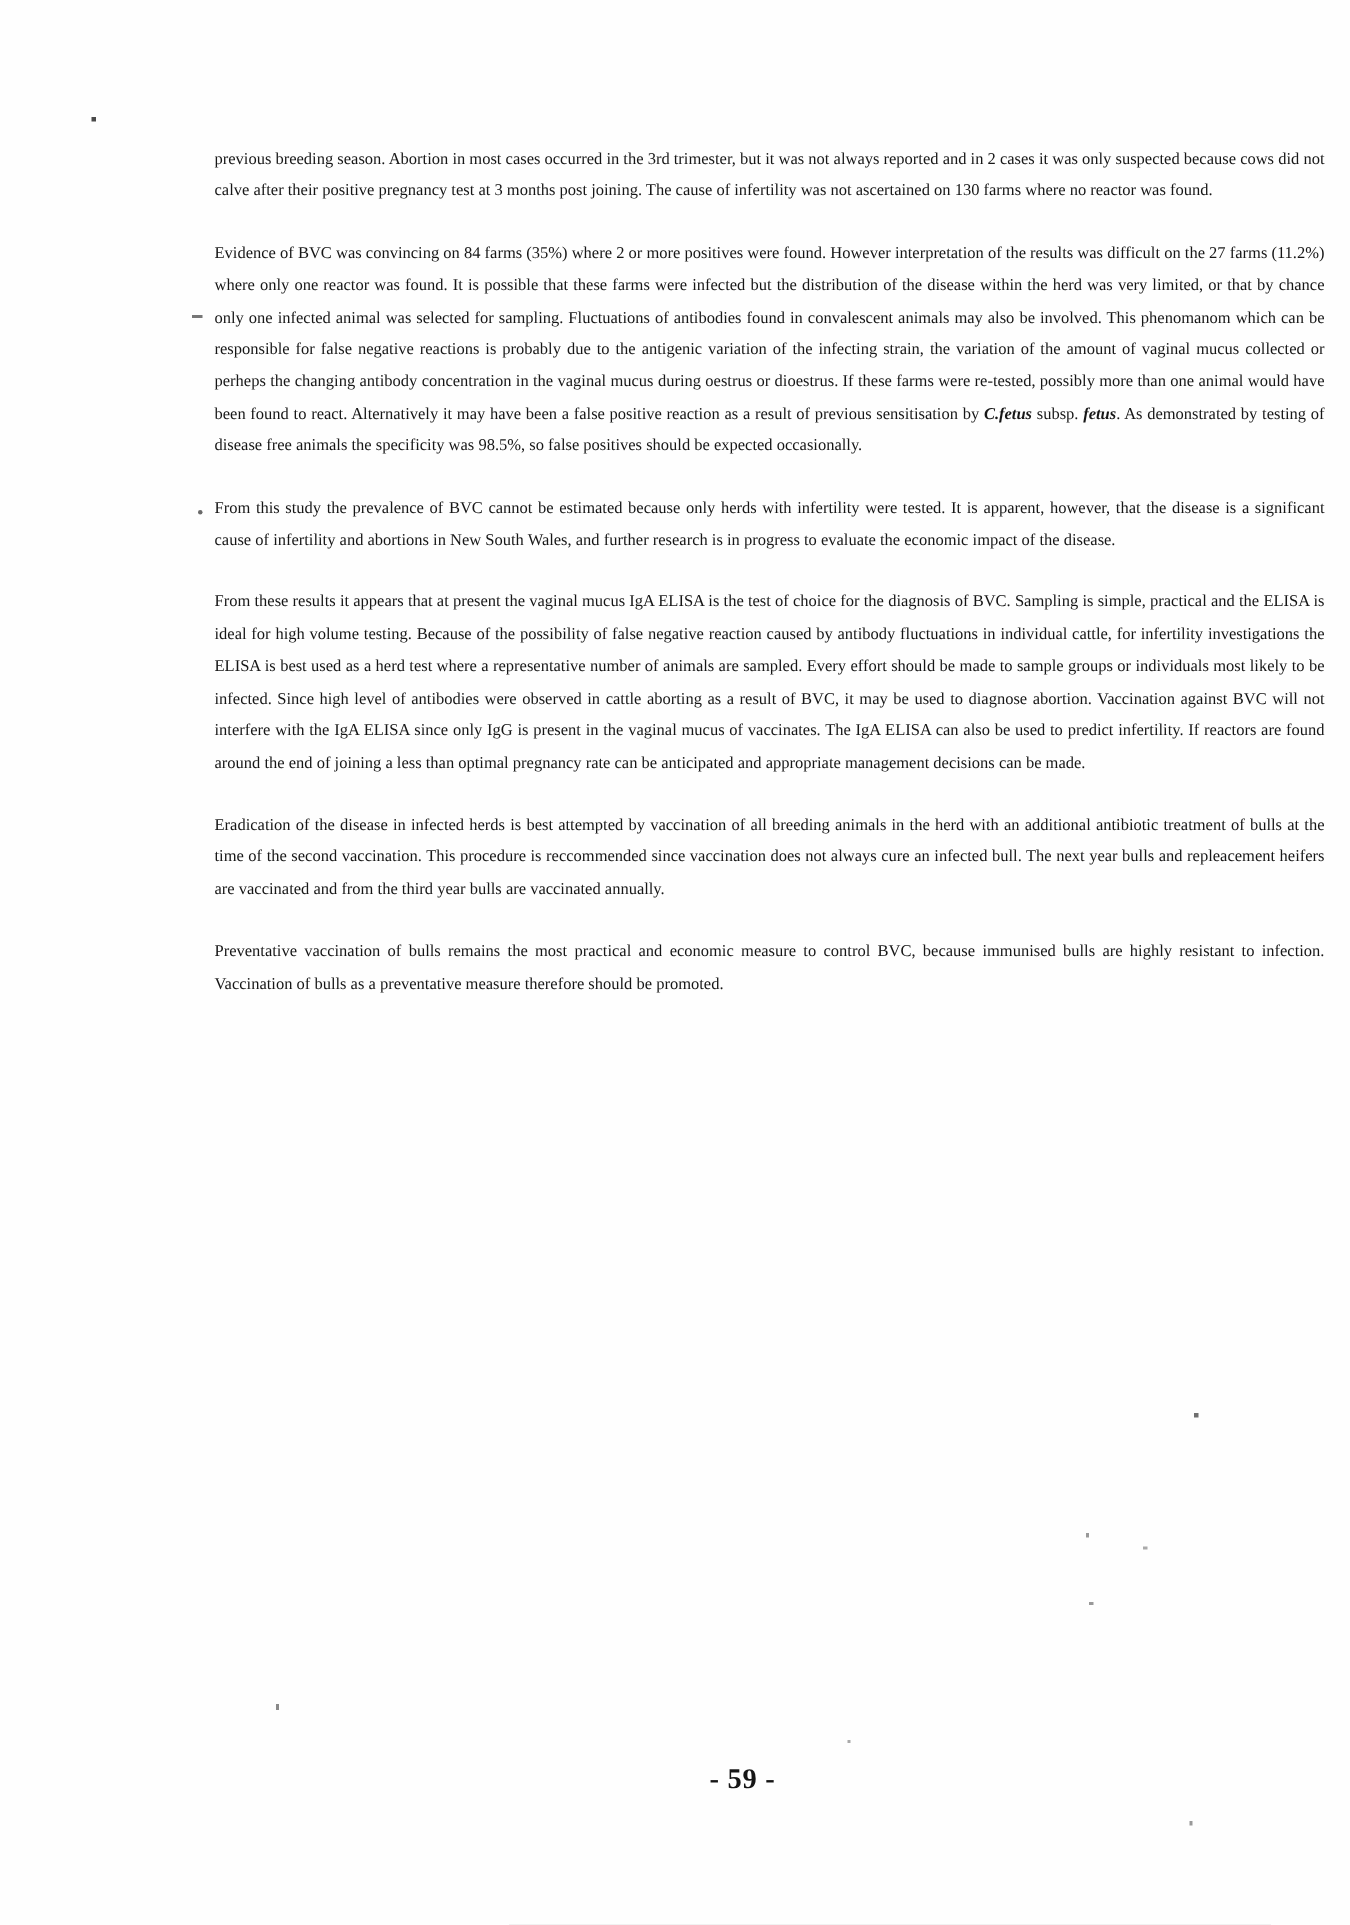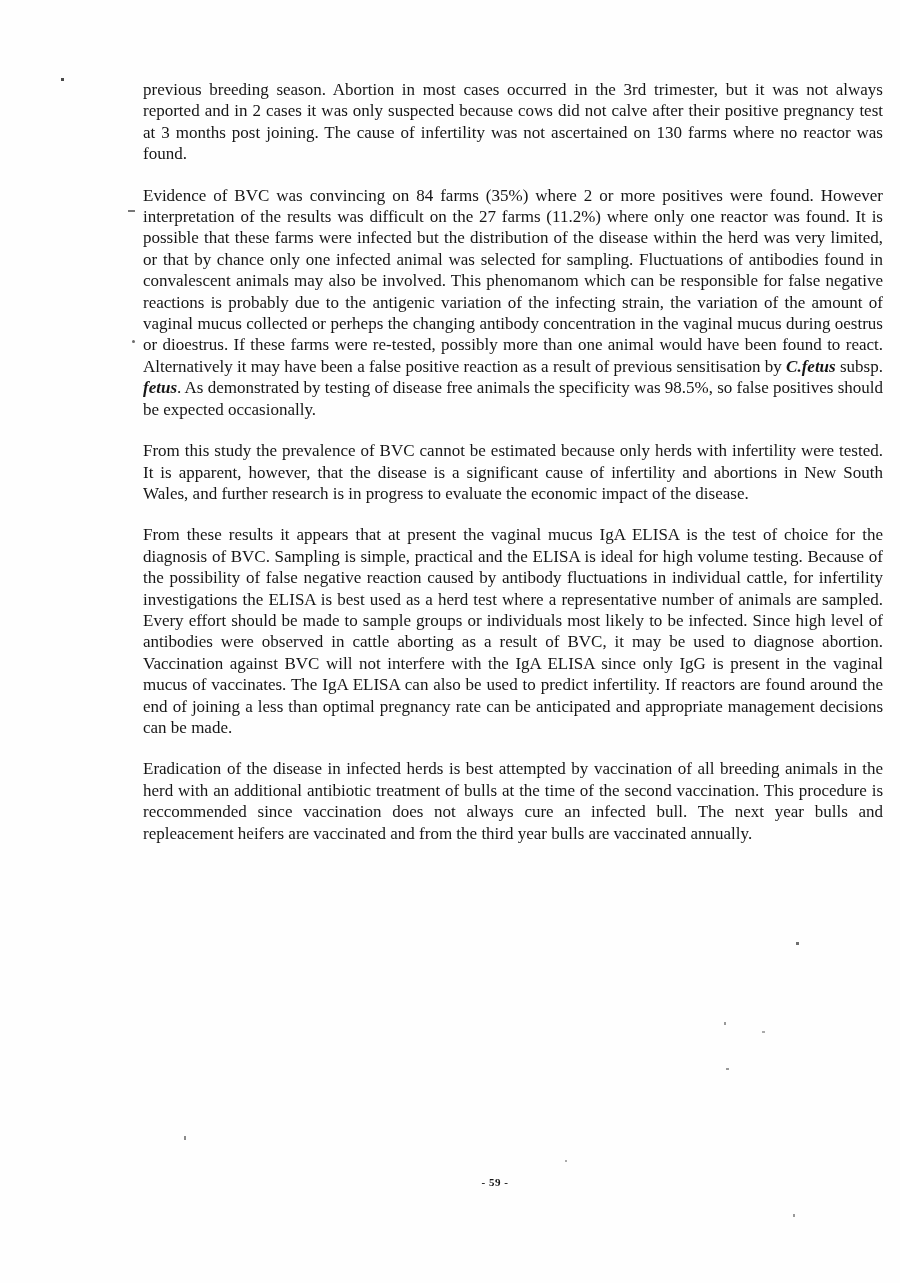--- a/index.html
+++ b/index.html
@@ -12,41 +12,41 @@
     width: 900px;
     height: 1283px;
     background: #fefefe;
     overflow: hidden;
     font-family: "Liberation Serif", "DejaVu Serif", serif;
     color: #161616;
   }
   .text-block {
     position: absolute;
     left: 143px;
-    top: 79px;
+    top: 96px;
     width: 740px;
-    font-size: 17px;
+    font-size: 11px;
     line-height: 21.4px;
     text-align: justify;
   }
   .text-block p {
     margin: 0 0 20px 0;
     padding: 0;
   }
   .italic {
     font-style: italic;
     font-weight: bold;
   }
   .page-number {
     position: absolute;
     top: 1176px;
     left: 143px;
     width: 704px;
     text-align: center;
-    font-size: 11px;
+    font-size: 19px;
     font-weight: bold;
     letter-spacing: 0.5px;
   }
   .speck {
     position: absolute;
     display: block;
   }
 </style>
 </head>
 <body>
@@ -58,20 +58,21 @@
     <p><span>previous breeding season.  Abortion in most cases occurred in the 3rd trimester, but it was not always reported and in 2 cases it was only suspected because cows did not calve after their positive pregnancy test at 3 months post joining.  The cause of infertility was not ascertained on 130 farms where no reactor was found.</span></p>
 
     <p><span>Evidence of BVC was convincing on 84 farms (35%) where 2 or more positives were found.  However interpretation of the results was difficult on the 27 farms (11.2%) where only one reactor was found.  It is possible that these farms were infected but the distribution of the disease within the herd was very limited, or that by chance only one infected animal was selected for sampling.  Fluctuations of antibodies found in convalescent animals may also be involved.  This phenomanom which can be responsible for false negative reactions is probably due to the antigenic variation of the infecting strain, the variation of the amount of vaginal mucus collected or perheps the changing antibody concentration in the vaginal mucus during oestrus or dioestrus.  If these farms were re-tested, possibly more than one animal would have been found to react.  Alternatively it may have been a false positive reaction as a result of previous sensitisation by </span><span class="italic">C.fetus</span><span> subsp. </span><span class="italic">fetus</span><span>.  As demonstrated by testing of disease free animals the specificity was 98.5%, so false positives should be expected occasionally.</span></p>
 
     <p><span>From this study the prevalence of BVC cannot be estimated because only herds with infertility were tested.  It is apparent, however, that the disease is a significant cause of infertility and abortions in New South Wales, and further research is in progress to evaluate the economic impact of the disease.</span></p>
 
     <p><span>From these results it appears that at present the vaginal mucus IgA ELISA is the test of choice for the diagnosis of BVC.  Sampling is simple, practical and the ELISA is ideal for high volume testing.  Because of the possibility of false negative reaction caused by antibody fluctuations in individual cattle, for infertility investigations the ELISA is best used as a herd test where a representative number of animals are sampled.  Every effort should be made to sample groups or individuals most likely to be infected.  Since high level of antibodies were observed in cattle aborting as a result of BVC, it may be used to diagnose abortion.  Vaccination against BVC will not interfere with the IgA ELISA since only IgG is present in the vaginal mucus of vaccinates.  The IgA ELISA can also be used to predict infertility.  If reactors are found around the end of joining a less than optimal pregnancy rate can be anticipated and appropriate management decisions can be made.</span></p>
 
     <p><span>Eradication of the disease in infected herds is best attempted by vaccination of all breeding animals in the herd with an additional antibiotic treatment of bulls at the time of the second vaccination.  This procedure is reccommended since vaccination does not always cure an infected bull.  The next year bulls and repleacement heifers are vaccinated and from the third year bulls are vaccinated annually.</span></p>
 
+    <p><span>Preventative vaccination of bulls remains the most practical and economic measure to control BVC, because immunised bulls are highly resistant to infection.  Vaccination of bulls as a preventative measure therefore should be promoted.</span></p>
 
   </div>
 
   <div class="page-number">- 59 -</div>
 
   <span class="speck" style="left:61px;  top:78px;   width:3px; height:3px; background:#4a4a4a;"></span>
   <span class="speck" style="left:128px; top:210px;  width:7px; height:2px; background:#777;"></span>
   <span class="speck" style="left:132px; top:340px;  width:3px; height:3px; background:#6a6a6a; border-radius:50%;"></span>
   <span class="speck" style="left:796px; top:942px;  width:3px; height:3px; background:#6f6f6f;"></span>
   <span class="speck" style="left:724px; top:1022px; width:2px; height:3px; background:#999;"></span>

